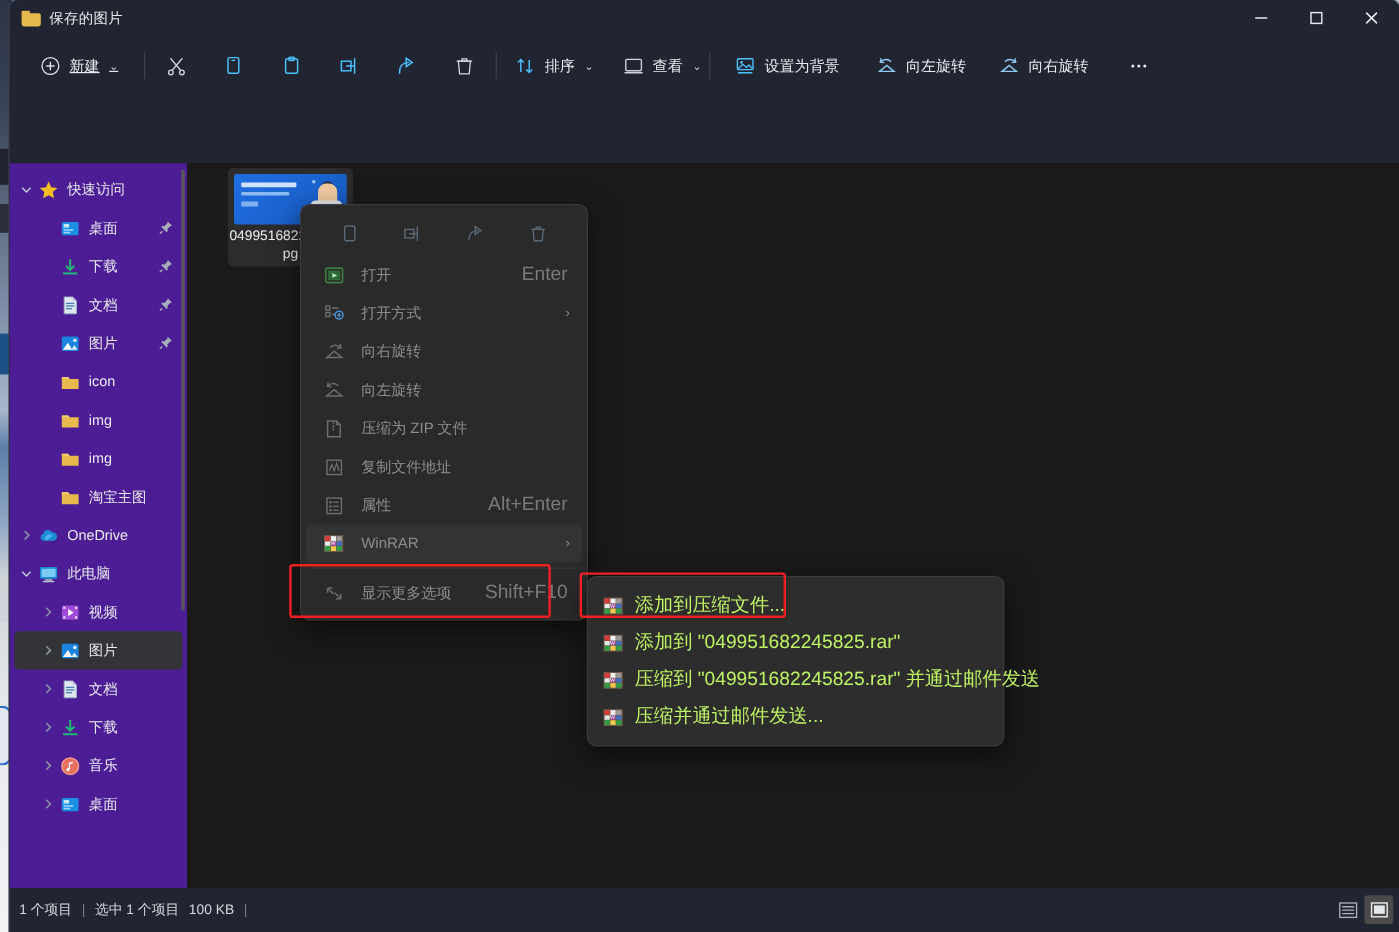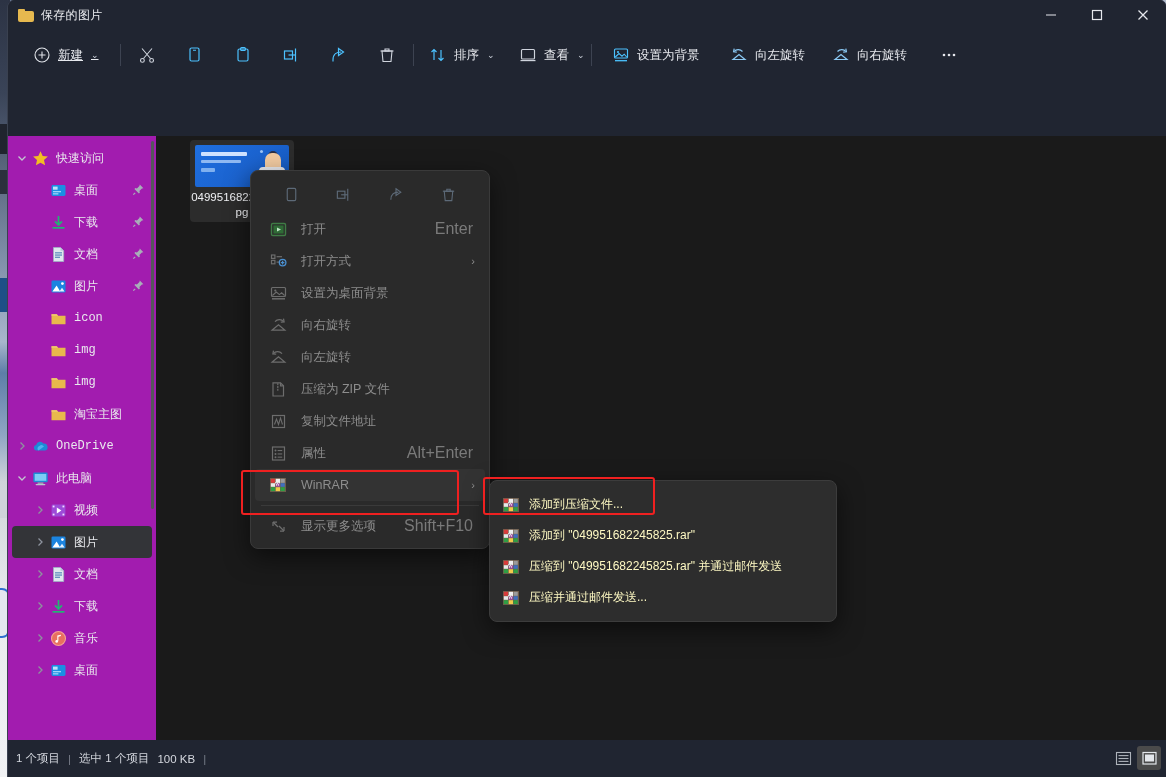--- a/index.html
+++ b/index.html
@@ -75,21 +75,21 @@
   #refresh { position:absolute; left:762px; top:99px; width:24px; height:24px; display:flex; align-items:center; justify-content:center; }
   #search {
     position:absolute; left:803px; top:95px; width:343px; height:32px;
     background:#191d26; border:1px solid #3b414f; border-radius:4px;
     display:flex; align-items:center; gap:8px; padding:0 10px;
   }
   #search .ph { font-size:12px; color:#9aa1ae; }
 
   
   #body { position:absolute; left:0; top:136px; width:1158px; height:604px; background:#1a1a1a; }
-  #sidebar { position:absolute; left:0; top:0; width:148px; height:604px; background:#a21caf; overflow:hidden;font-family:Liberation Mono, monospace; }
+  #sidebar { position:absolute; left:0; top:0; width:148px; height:604px; background:#4c1d95; overflow:hidden; }
   #sb-inner { position:relative; padding-top:6px; }
   .sb-row { position:relative; height:32px; display:flex; align-items:center; border-radius:4px; margin:0 4px; }
   .sb-row.sel { background:#333438; }
   .exp { width:20px; height:32px; display:flex; align-items:center; justify-content:center; flex:none; }
   .exp svg { display:block; }
   .sb-ico { width:17px; height:17px; flex:none; margin-right:7px; }
   .sb-label { font-size:12px; color:#e9eaee; white-space:nowrap; overflow:hidden; }
   .pin { position:absolute; right:7px; top:9px; width:13px; height:13px; }
   .indent0 { padding-left:0; }
   .indent1 { padding-left:18px; }
@@ -139,21 +139,21 @@
   }
 
   
   #sub {
     position:absolute; left:333px; top:344px; width:348px;
     background:#2d2d2d; border:1px solid #3c3c3c; border-radius:8px;
     box-shadow: 0 8px 24px rgba(0,0,0,.55);
     padding:8px 0;
   }
   .sub-item { height:31px; display:flex; align-items:center; padding:0 10px 0 12px; }
-  .sub-label { font-size:12px; color:#fef9c3; white-space:nowrap; }
+  .sub-label { font-size:16px; color:#bef264; white-space:nowrap; }
   .rar { width:17px; height:15px; flex:none; margin-right:10px; }
   #sub-hl-box {
     position:absolute; left:483px; top:477px; width:172px; height:38px;
     border:2px solid #ef2020; border-radius:3px; pointer-events:none;
   }
 
   
   #status { position:absolute; left:0; top:740px; width:1158px; height:37px; background:#202531; }
   #status-left { position:absolute; left:8px; top:0; height:37px; display:flex; align-items:center; gap:8px; }
   .st { font-size:11.5px; color:#d4d7de; white-space:nowrap; }
@@ -641,31 +641,20 @@
                     <rect x="2.5" y="8.4" width="3.4" height="3.4"></rect>
                     <line x1="7.6" y1="4.7" x2="13" y2="4.7"></line>
                     <line x1="7.6" y1="10.1" x2="11" y2="10.1"></line>
                   </g>
                   <circle cx="13.6" cy="10.6" r="3.3" fill="none" stroke="#4a8fd0" stroke-width="1.3"></circle>
                   <path d="M13.6 8.8 v3.6 M11.8 10.6 h3.6" stroke="#4a8fd0" stroke-width="1.2"></path>
                 </svg>
               </span>
               <span class="ctx-label">打开方式</span>
               <span class="ctx-arrow">›</span>
-            </div>
-            <div class="ctx-item">
-              <span class="ctx-ico-box">
-                <svg width="19" height="19" viewBox="0 0 19 19">
-                  <rect x="2.5" y="3.5" width="14" height="9" rx="1" fill="none" stroke="#6d6d6d" stroke-width="1.2"></rect>
-                  <circle cx="6.3" cy="6.6" r="1.1" fill="#6d6d6d"></circle>
-                  <path d="M3.4 11.5 L7.3 8 L10.4 10.6 L12.6 8.8 L15.6 11.5" fill="none" stroke="#6d6d6d" stroke-width="1.1"></path>
-                  <line x1="3" y1="14.8" x2="16" y2="14.8" stroke="#6d6d6d" stroke-width="1.5"></line>
-                </svg>
-              </span>
-              <span class="ctx-label">设置为桌面背景</span>
             </div>
             <div class="ctx-item">
               <span class="ctx-ico-box">
                 <svg width="19" height="19" viewBox="0 0 19 19">
                   <path d="M6 5.6 C8.6 2.8 12.7 3.3 14.5 5.6" fill="none" stroke="#6d6d6d" stroke-width="1.25"></path>
                   <path d="M14.5 2.6 L15.1 5.9 L11.8 6.2" fill="none" stroke="#6d6d6d" stroke-width="1.25"></path>
                   <path d="M3.2 14 L9.5 8.7 L15.8 14 Z" fill="none" stroke="#6d6d6d" stroke-width="1.25"></path>
                 </svg>
               </span>
               <span class="ctx-label">向右旋转</span>

